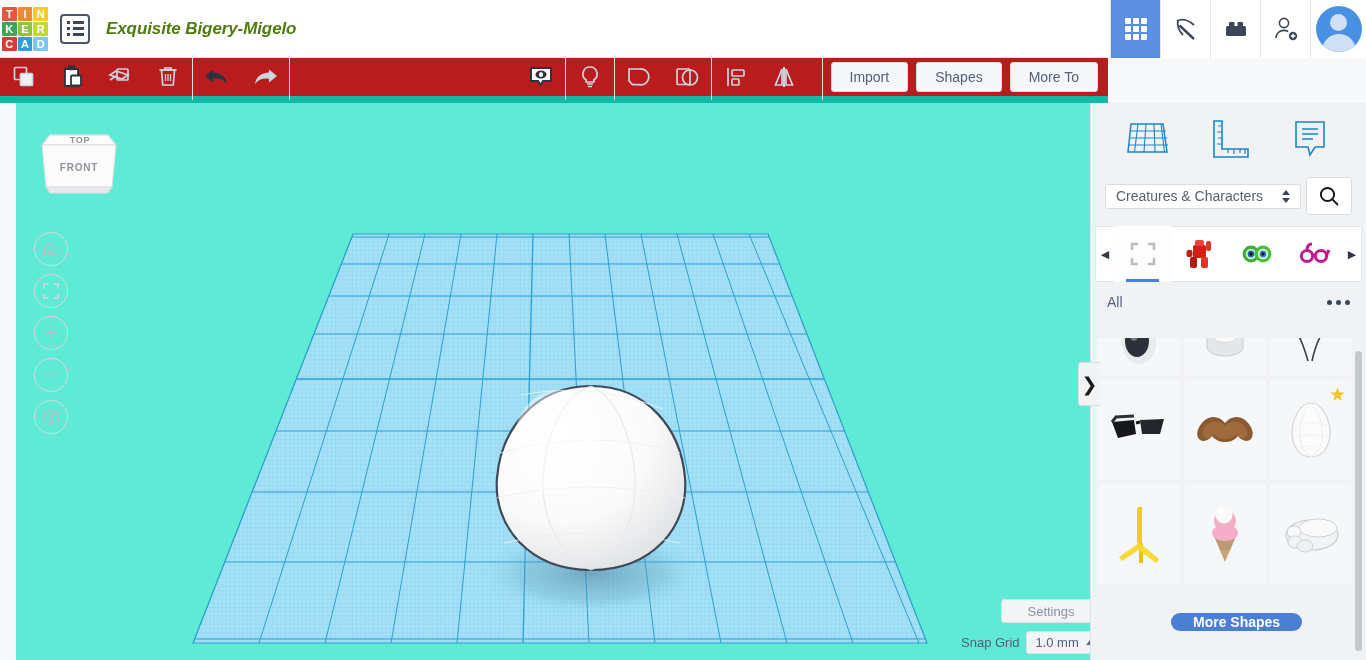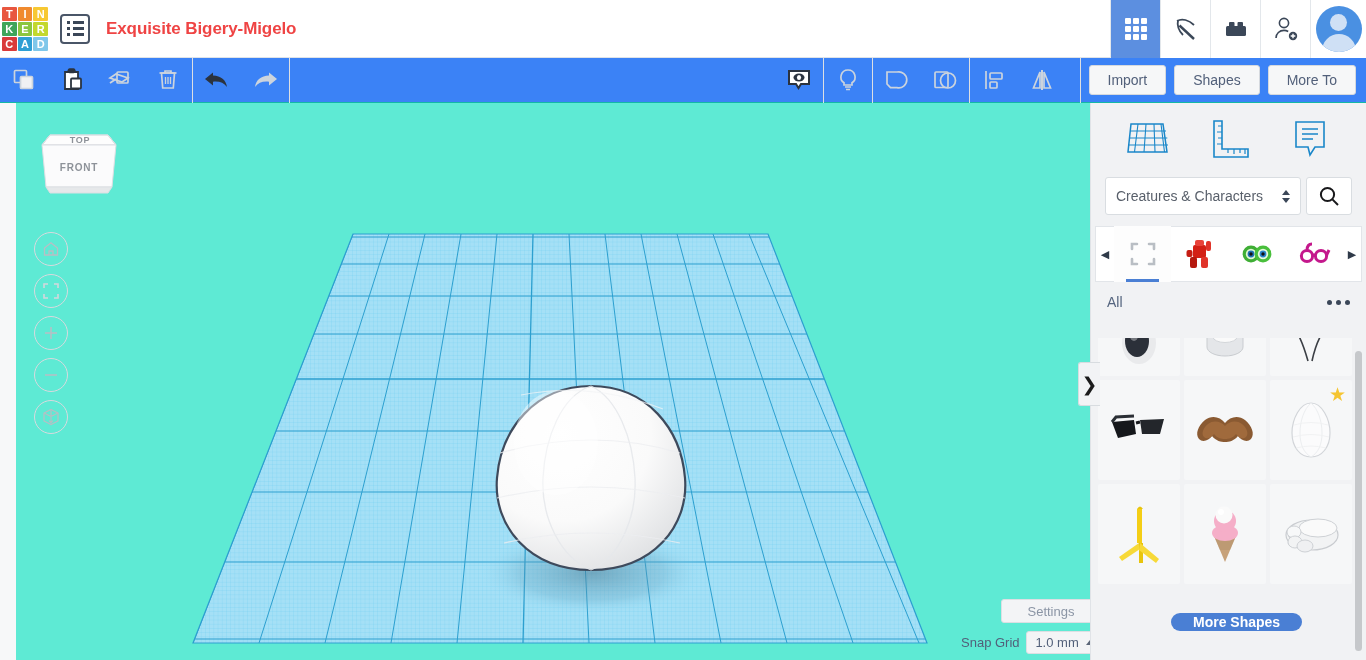--- a/index.html
+++ b/index.html
@@ -35,22 +35,23 @@
     width: 30px; height: 30px; margin-left: 12px;
     border: 2px solid #4a5668; border-radius: 4px;
     background: #fff;
     display: flex; flex-direction: column; align-items: center; justify-content: center;
     gap: 3px; cursor: pointer;
   }
   .menu-line { display: flex; align-items: center; gap: 3px; }
   .menu-dot { width: 3px; height: 3px; background: #3b4758; }
   .menu-bar { width: 11px; height: 3px; background: #3b4758; }
   #doc-title {
-    margin-left: 16px; font-size: 17px; font-weight: bold; color: #ef4444;
+    margin-left: 16px; font-size: 17px; font-weight: bold; color: #4d7c0f;
     letter-spacing: -0.1px;
+    font-style: italic;
   }
   #topbar-right { margin-left: auto; display: flex; align-items: center; height: 58px; }
   .tb-icon {
     width: 50px; height: 58px;
     display: flex; align-items: center; justify-content: center;
     border-left: 1px solid #e3e7eb; cursor: pointer;
     background: #fff;
   }
   .tb-icon.active { background: #5c8fe0; }
   #avatar-wrap {
@@ -65,23 +66,23 @@
     content:""; position:absolute; width:17px; height:17px; border-radius:50%;
     background:#cfe0f5; left:14.5px; top:8px;
   }
   #avatar::after {
     content:""; position:absolute; width:34px; height:26px; border-radius:17px 17px 0 0;
     background:#cfe0f5; left:6px; top:28px;
   }
 
   
   #toolbar {
-    position: absolute; top: 58px; left: 0; width: 1366px; height: 45px;
-    background: #3b82f6;
-    border-bottom: 1px solid #14b8a6;
+    position: absolute; top: 58px; left: 0; width: 1108px; height: 45px;
+    background: #b91c1c;
+    border-bottom: 7px solid #14b8a6;
     display: flex; align-items: center;
   }
   .tool {
     width: 48px; height: 45px;
     display: flex; align-items: center; justify-content: center;
     cursor: pointer;
   }
   .tsep { width: 1px; height: 45px; background: #dcdfe3; }
   .btn {
     height: 30px; padding: 0 18px; margin-left: 8px;
@@ -151,21 +152,21 @@
   }
   #panel-icons {
     display: flex; align-items: center; justify-content: space-around;
     height: 72px; padding: 0 16px;
   }
   .picon { cursor: pointer; display:flex; align-items:center; justify-content:center; }
   #search-row {
     display: flex; align-items: center; padding: 0 14px; gap: 0; margin-top: 2px;
   }
   #cat-select {
-    flex: 1; height: 38px; background: #fff;
+    flex: 1; height: 25px; background: #fff;
     border: 1px solid #d9dde1; border-radius: 3px;
     display: flex; align-items: center; padding: 0 10px;
     font-size: 14px; color: #59606b; cursor: pointer;
   }
   .spin {
     margin-left: auto; display: flex; flex-direction: column; gap: 3px; align-items: center;
   }
   .spin-up {
     width:0;height:0;border-left:4px solid transparent;border-right:4px solid transparent;
     border-bottom:5px solid #3b4758;

